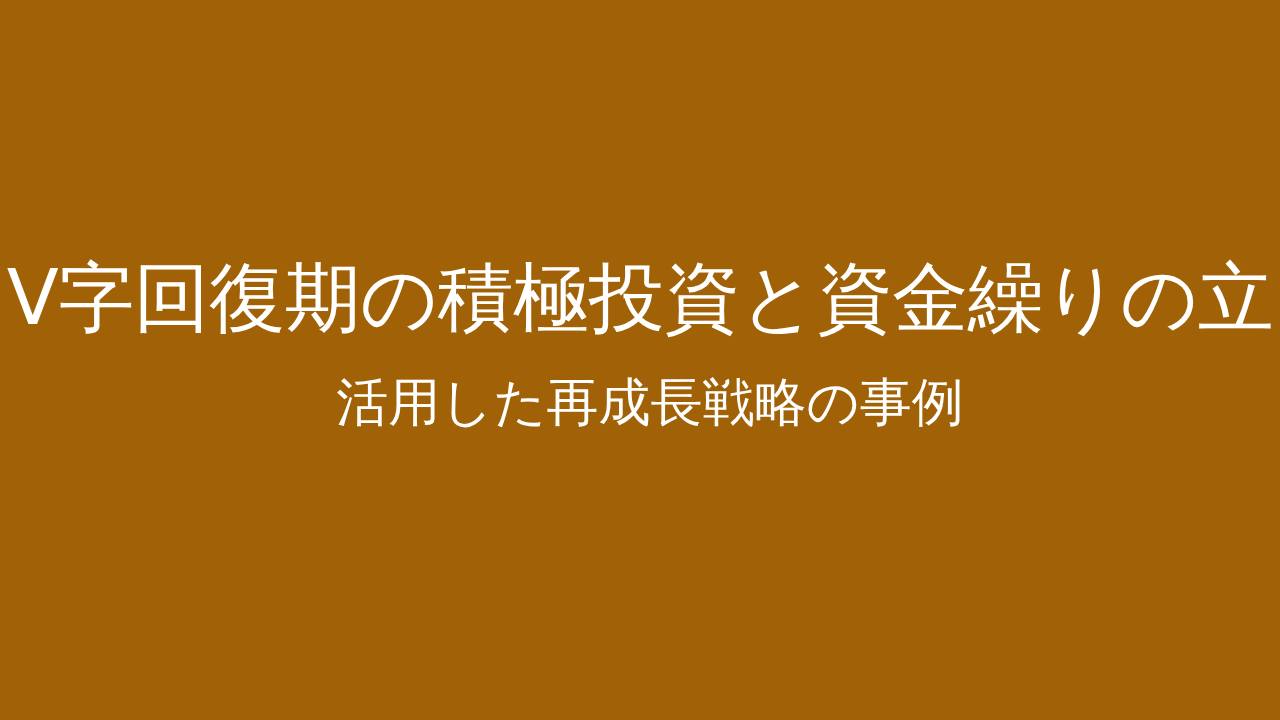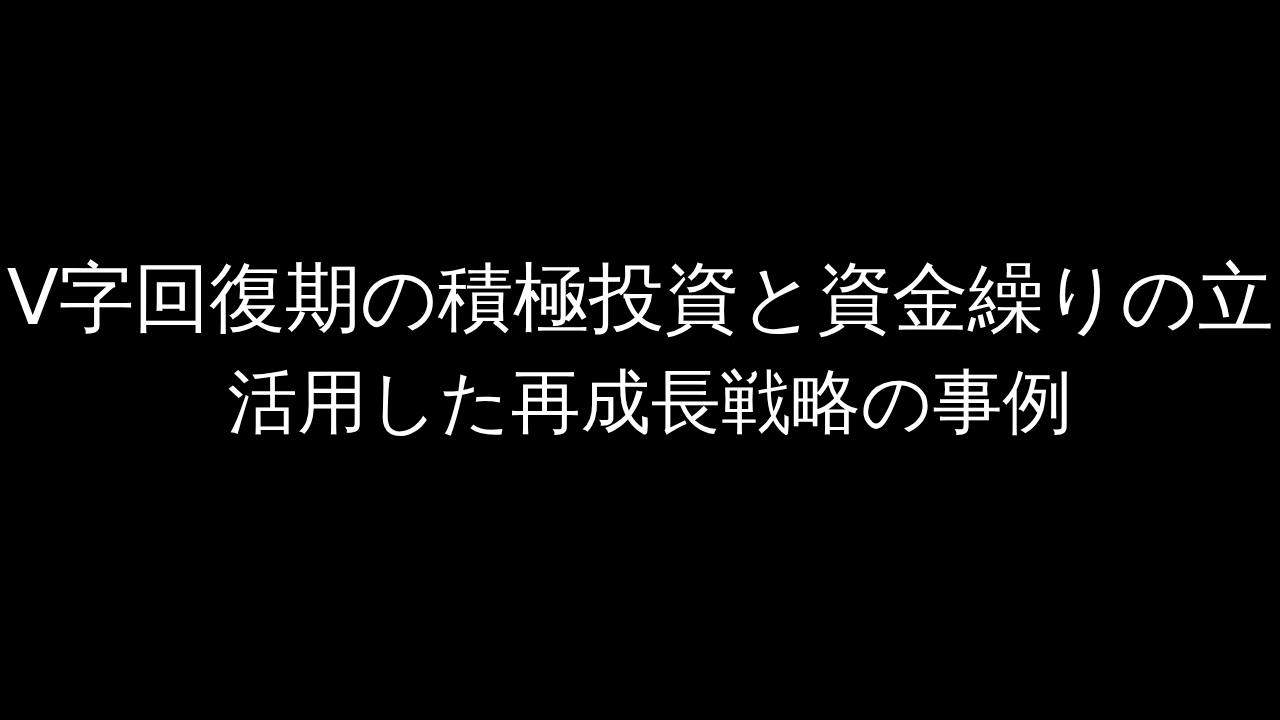--- a/index.html
+++ b/index.html
@@ -11,21 +11,21 @@
     width: 1280px;
     height: 720px;
     overflow: hidden;
     font-family: "Liberation Sans", "DejaVu Sans", sans-serif;
   }
   .slide {
     position: relative;
     box-sizing: border-box;
     width: 1280px;
     height: 720px;
-    background: #000000;
+    background: #a16207;
     display: flex;
     flex-direction: column;
     align-items: center;
     justify-content: center;
   }
   .title-block {
     width: 1280px;
     text-align: center;
     padding: 0;
     margin: 0;
@@ -46,21 +46,21 @@
     padding: 0;
   }
   .title-line.line-1 {
     font-size: 76px;
     letter-spacing: -0.5px;
   }
   .title-line.line-2 {
     font-size: 74px;
   }
   .title-line.line-3 {
-    font-size: 70px;
+    font-size: 52px;
     padding-left: 20px;
   }
 </style>
 </head>
 <body>
 
 <div class="slide">
   <div class="title-block">
     <span class="title-line line-1">V字回復期の積極投資と資金繰りの立</span>
     <span class="title-line line-3">活用した再成長戦略の事例</span>

